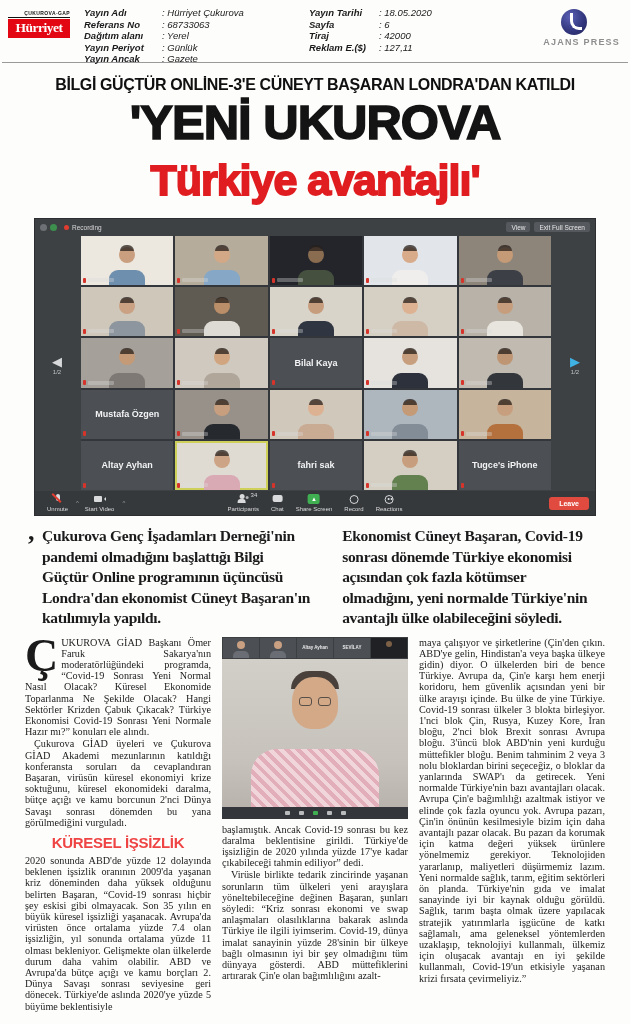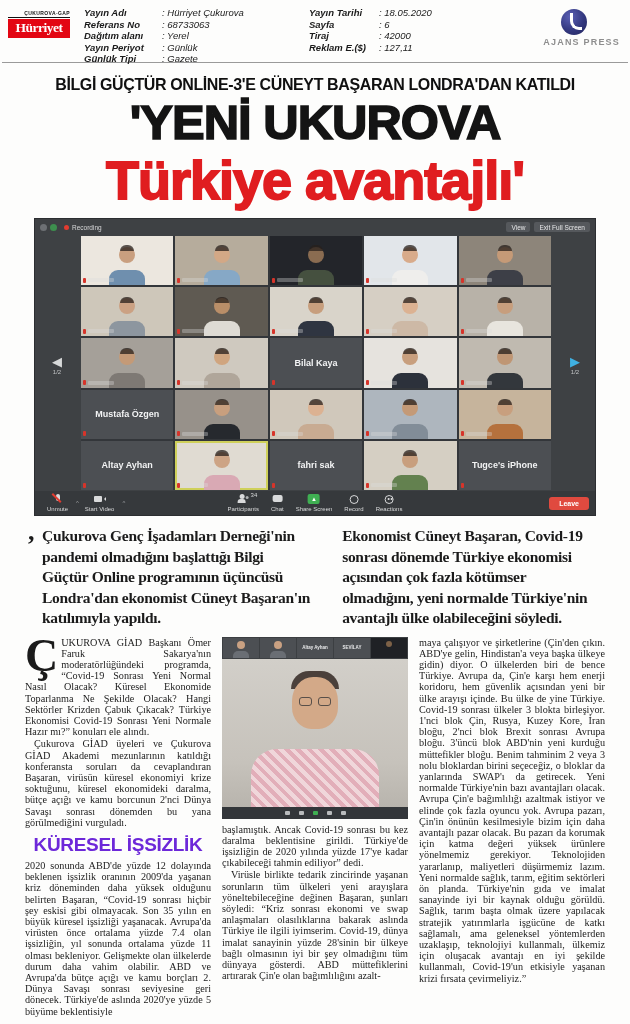--- a/index.html
+++ b/index.html
@@ -29,21 +29,21 @@
         border:3px solid #fff;border-top:none;border-right:none;border-radius:0 0 0 9px;}
   .agency .txt{font-family:"Liberation Sans",sans-serif;font-size:9px;font-weight:bold;
         color:#8e8e8e;letter-spacing:1.2px;margin-top:2px;}
   .header-rule{border:none;border-top:1.5px solid #9a9a9a;margin:0 2px;}
 
   
   .kicker{font-family:"Liberation Sans",sans-serif;font-weight:bold;font-size:16.5px;
         text-align:center;margin-top:12px;letter-spacing:-.4px;transform:scaleX(.97);color:#101010;}
   .head1{font-family:"Liberation Sans",sans-serif;font-weight:bold;font-size:49px;line-height:52px;
         text-align:center;color:#141414;letter-spacing:-1px;-webkit-text-stroke:1.6px #141414;margin-top:2px;}
-  .head2{font-family:"Liberation Sans",sans-serif;font-weight:bold;font-size:54px;line-height:60px;
+  .head2{font-family:"Liberation Sans",sans-serif;font-weight:bold;font-size:43px;line-height:60px;
         text-align:center;letter-spacing:-1px;-webkit-text-stroke:1.8px currentColor;margin-top:2px;}
 
   
   .zoomwin{position:relative;width:562px;height:298px;margin:8px auto 0;background:#3e4144;
         font-family:"Liberation Sans",sans-serif;border:1px solid #2c2e31;box-sizing:border-box;}
   .z-topbar{height:16px;display:flex;align-items:center;padding:0 5px;color:#d7d8d9;font-size:6.5px;}
   .z-topbar .dot-ic{width:7px;height:7px;border-radius:50%;background:#6d7074;margin-right:3px;}
   .z-topbar .dot-ic.shield{background:#3d8f4e;}
   .z-rec{display:flex;align-items:center;margin-left:4px;}
   .z-rec .reddot{width:5px;height:5px;border-radius:50%;background:#e23b30;margin-right:3px;}
@@ -98,22 +98,22 @@
   .intro p{margin:0;font-weight:bold;font-size:15.5px;line-height:20.5px;letter-spacing:-.3px;}
   .intro .left{width:285px;position:relative;padding-left:12px;}
   .intro .right{width:272px;}
   .bigcomma{position:absolute;left:-2px;top:-4px;font-size:26px;font-weight:bold;}
 
   
   .body-cols{display:flex;gap:11px;padding:8px 25px 0;}
   .col{flex:1;min-width:0;}
   .col p{margin:0 0 1px;font-size:10.2px;line-height:11.2px;text-align:justify;}
   .col p + p{text-indent:9px;}
-  .subhead{font-family:"Liberation Sans",sans-serif;font-weight:bold;font-size:19px;
-        text-align:center;letter-spacing:-.3px;margin:6px 0 4px;color:#6d28d9;}
+  .subhead{font-family:"Liberation Sans",sans-serif;font-weight:bold;font-size:15px;
+        text-align:center;letter-spacing:-.3px;margin:6px 0 4px;color:#ef4444;}
   .dropcap{float:left;font-size:46px;line-height:34px;font-weight:bold;padding:2px 3px 0 0;}
 
   
   .inset{width:100%;height:182px;background:#b9b5ae;margin-bottom:5px;position:relative;
         font-family:"Liberation Sans",sans-serif;overflow:hidden;}
   .in-strip{height:22px;background:#3c3f42;display:flex;gap:1px;padding:1px;box-sizing:border-box;}
   .in-cell{flex:1;position:relative;background:#4c4f53;overflow:hidden;}
   .in-cell .nm{position:absolute;inset:0;display:flex;align-items:center;justify-content:center;
         color:#e8e9ea;font-size:4.5px;font-weight:bold;}
   .mini-head{position:absolute;left:50%;top:3px;width:8px;height:8px;border-radius:50%;
@@ -161,21 +161,21 @@
           </div>
         <div class="meta-row">
             <span class="lbl">Dağıtım alanı</span>
             <span class="val">: Yerel</span>
           </div>
         <div class="meta-row">
             <span class="lbl">Yayın Periyot</span>
             <span class="val">: Günlük</span>
           </div>
         <div class="meta-row">
-            <span class="lbl">Günlük Tipi</span>
+            <span class="lbl">Yayın Ancak</span>
             <span class="val">: Gazete</span>
           </div>
       </div>
       <div class="meta-col right">
         <div class="meta-row">
             <span class="lbl">Yayın Tarihi</span>
             <span class="val">: 18.05.2020</span>
           </div>
         <div class="meta-row">
             <span class="lbl">Sayfa</span>

